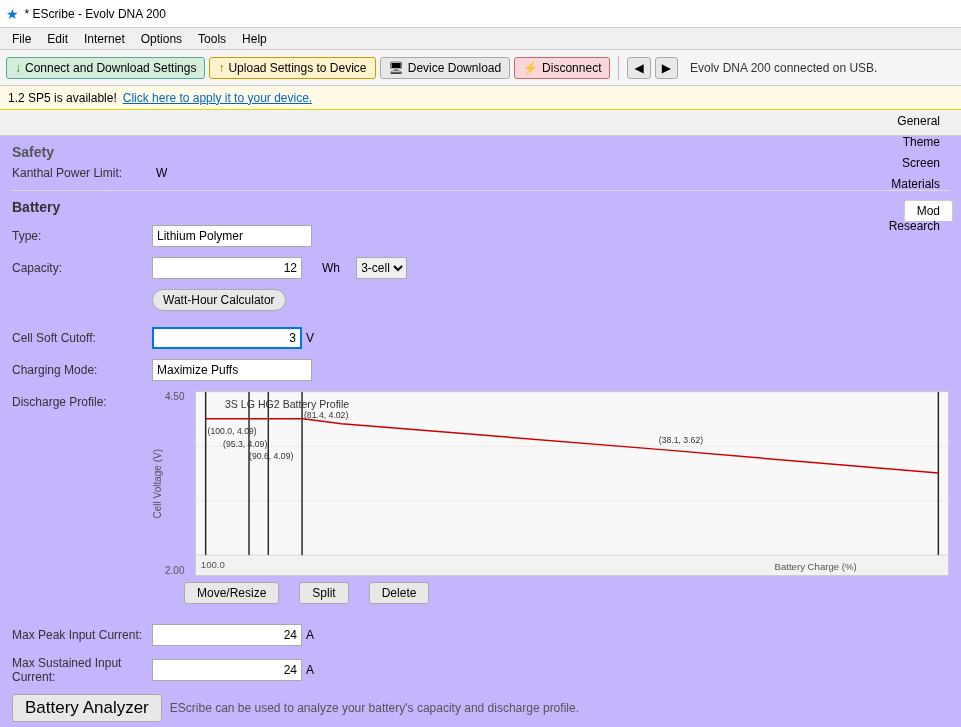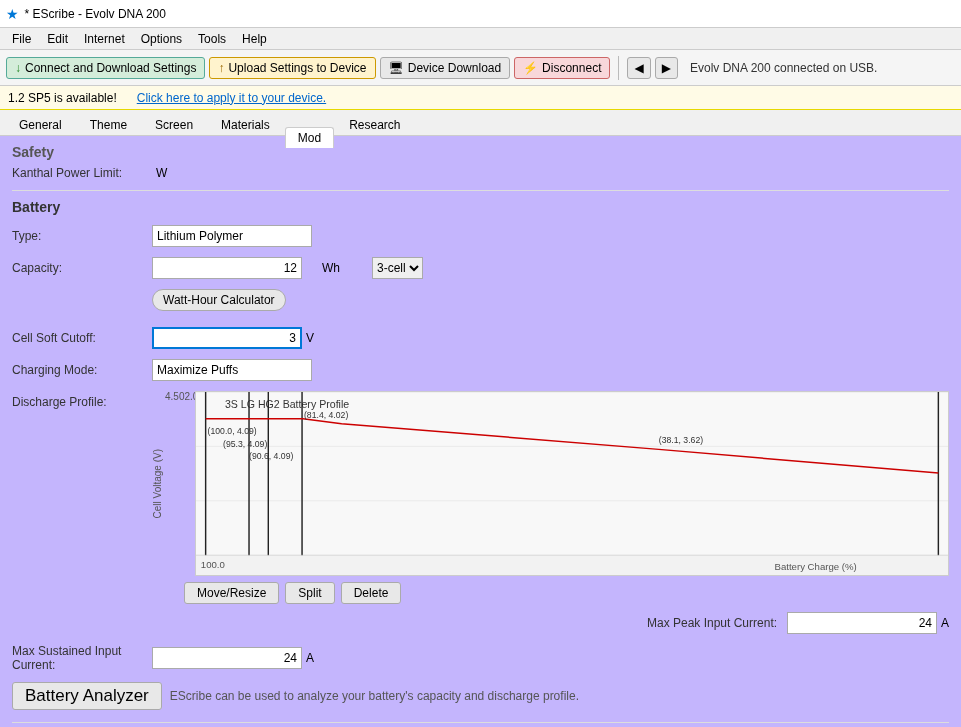--- a/index.html
+++ b/index.html
@@ -16,27 +16,27 @@
     .toolbar { background: #f5f5f5; border-bottom: 1px solid #ccc; display: flex; align-items: center; padding: 4px 6px; gap: 4px; height: 36px; }
     .toolbar-btn { display: flex; align-items: center; gap: 4px; padding: 3px 8px; background: #e8e8e8; border: 1px solid #aaa; border-radius: 3px; cursor: pointer; font-size: 12px; white-space: nowrap; }
     .toolbar-btn-green { background: #d4edda; border-color: #5a9; }
     .toolbar-btn-yellow { background: #fff3cd; border-color: #c90; }
     .toolbar-btn-red { background: #f8d7da; border-color: #c66; }
     .toolbar-separator { width: 1px; background: #bbb; height: 24px; margin: 0 4px; }
     .toolbar-nav-btn { padding: 3px 6px; background: #e8e8e8; border: 1px solid #aaa; border-radius: 3px; cursor: pointer; font-size: 12px; }
     .toolbar-connected { font-size: 12px; margin-left: 8px; color: #333; }
     
     
-    .update-bar { background: #fffbe6; border-bottom: 1px solid #e6d800; padding: 3px 8px; font-size: 12px; display: flex; align-items: center; gap: 20px; height: 24px; }
+    .update-bar { background: #fffbe6; border-bottom: 1px solid #e6d800; padding: 3px 8px; font-size: 12px; display: flex; align-items: center; gap: 6px; height: 24px; }
     .update-link { color: #0066cc; text-decoration: underline; cursor: pointer; text-align: center; }
     
     
-    .tabs { background: #f0f0f0; border-bottom: 1px solid #ccc; display: flex; align-items: flex-end; padding: 0 6px; height: 26px; }
+    .tabs { background: #f0f0f0; border-bottom: 1px solid #ccc; display: flex; align-items: flex-end; padding: 0 6px; height: 26px; flex-direction: column; }
     .tab { padding: 3px 12px; font-size: 12px; cursor: pointer; border: 1px solid transparent; border-bottom: none; margin-right: 2px; border-radius: 3px 3px 0 0; }
-    .tab.active { background: #fff; border-color: #ccc; border-bottom-color: #fff; position: relative; top: 13px; }
+    .tab.active { background: #fff; border-color: #ccc; border-bottom-color: #fff; position: relative; top: 6px; }
     
     
     .main-content { background: #c4b5fd; padding: 8px 12px; height: calc(727px - 28px - 22px - 36px - 24px - 26px); overflow-y: auto; }
     
     
     .section-header { font-size: 14px; font-weight: bold; margin: 8px 0 10px 0; color: #333; }
     
     
     .form-row { display: flex; align-items: center; margin-bottom: 10px; }
     .form-label { width: 140px; font-size: 12px; color: #333; flex-shrink: 0; }
@@ -48,38 +48,38 @@
     .dropdown-wrap { position: relative; display: inline-block; }
     .dropdown-wrap select { padding-right: 20px; appearance: none; -webkit-appearance: none; width: 160px; height: 22px; border: 1px solid #aaa; font-size: 12px; background: #fff; padding-left: 4px; }
     
     
     .input-highlighted { border: 2px solid #0078d7 !important; }
     
     
     .wh-btn { padding: 3px 10px; background: #e8e8e8; border: 1px solid #aaa; border-radius: 11px; cursor: pointer; font-size: 12px; margin-left: 140px; margin-bottom: 8px; }
     
     
-    .action-btns { display: flex; gap: 6px; margin-left: 140px; margin-top: 6px; }
+    .action-btns { display: flex; gap: 20px; margin-left: 140px; margin-top: 6px; }
     .action-btn { padding: 3px 12px; background: #e8e8e8; border: 1px solid #aaa; border-radius: 3px; cursor: pointer; font-size: 12px; }
     
     
     .discharge-label { width: 140px; font-size: 12px; color: #333; align-self: flex-start; padding-top: 4px; }
     
     
     .analyzer-row { display: flex; align-items: center; margin-top: 10px; gap: 8px; }
     .analyzer-btn { padding: 3px 12px; background: #e8e8e8; border: 1px solid #aaa; border-radius: 3px; cursor: pointer; font-size: 17px; }
     .analyzer-info { font-size: 12px; color: #555; }
     
     
     .safety-label { font-size: 14px; font-weight: bold; color: #555; margin-bottom: 6px; }
     
     
     .capacity-group { display: flex; align-items: center; gap: 16px; }
     
-    .discharge-row { display: flex; align-items: flex-start; margin-bottom: 8px; }
+    .discharge-row { display: flex; align-items: flex-start; margin-bottom: 20px; }
     
     input[type="text"], input[type="number"] {
       font-size: 12px;
     }
     
     .section-divider { border: none; border-top: 1px solid #ddd; margin: 8px 0; }
   </style>
 </head>
 <body>
 
@@ -155,21 +155,21 @@
         <option>Lithium Iron Phosphate</option>
       </select>
     </div>
   </div>
 
   <div class="form-row">
     <span class="form-label">Capacity:</span>
     <div class="capacity-group">
       <input type="text" class="form-input form-input-num" style="width: 150px;" value="12">
       <span class="form-unit">Wh</span>
-      <select style="height:22px; border:1px solid #aaa; font-size:12px; margin-left:16px;">
+      <select style="height:22px; border:1px solid #aaa; font-size:12px; margin-left:0;text-align:center;">
         <option>1-cell</option>
         <option>2-cell</option>
         <option selected="">3-cell</option>
         <option>4-cell</option>
       </select>
     </div>
   </div>
 
   <div style="margin-bottom: 8px;">
     <button class="wh-btn">Watt-Hour Calculator</button>
@@ -193,21 +193,21 @@
   </div>
 
   <div class="discharge-row">
     <span class="discharge-label">Discharge Profile:</span>
     <div style="position: relative; display: flex; flex-direction: column; flex: 1;">
 
       <div style="display: flex; align-items: stretch;">
 
         <div style="display: flex; align-items: center; margin-right: 2px;">
           <div style="writing-mode: vertical-rl; transform: rotate(180deg); font-size: 10px; color: #555; margin-right: 2px; white-space: nowrap;">Cell Voltage (V)</div>
-          <div style="display: flex; flex-direction: row; justify-content: space-between; height: 185px; font-size: 10px; color: #555; text-align: left; width: 28px;">
+          <div style="display: flex; flex-direction: column; justify-content: space-between; height: 185px; font-size: 10px; color: #555; text-align: left; width: 28px;">
             <span>4.50</span>
             <span style="margin-top: auto;"></span>
             <span>2.00</span>
           </div>
         </div>
 
         <div style="flex: 1; background: #f2f2f2; border: 1px solid #ccc; position: relative; height: 185px;">
           <svg width="100%" height="100%" viewBox="0 0 780 185" preserveAspectRatio="none" style="position:absolute;top:0;left:0;">
 
             <rect x="0" y="0" width="780" height="165" fill="#f8f8f8"></rect>
@@ -243,21 +243,21 @@
       </div>
 
       <div class="action-btns" style="margin-left: 32px; margin-top: 6px;">
         <button class="action-btn">Move/Resize</button>
         <button class="action-btn">Split</button>
         <button class="action-btn">Delete</button>
       </div>
     </div>
   </div>
 
-  <div class="form-row" style="margin-top: 8px; justify-content: flex-end;">
+  <div class="form-row" style="margin-top: 8px;">
     <span class="form-label">Max Peak Input Current:</span>
     <input type="text" class="form-input form-input-num" style="width: 150px;" value="24">
     <span class="form-unit">A</span>
   </div>
 
   <div class="form-row">
     <span class="form-label">Max Sustained Input Current:</span>
     <input type="text" class="form-input form-input-num" style="width: 150px;" value="24">
     <span class="form-unit">A</span>
   </div>

